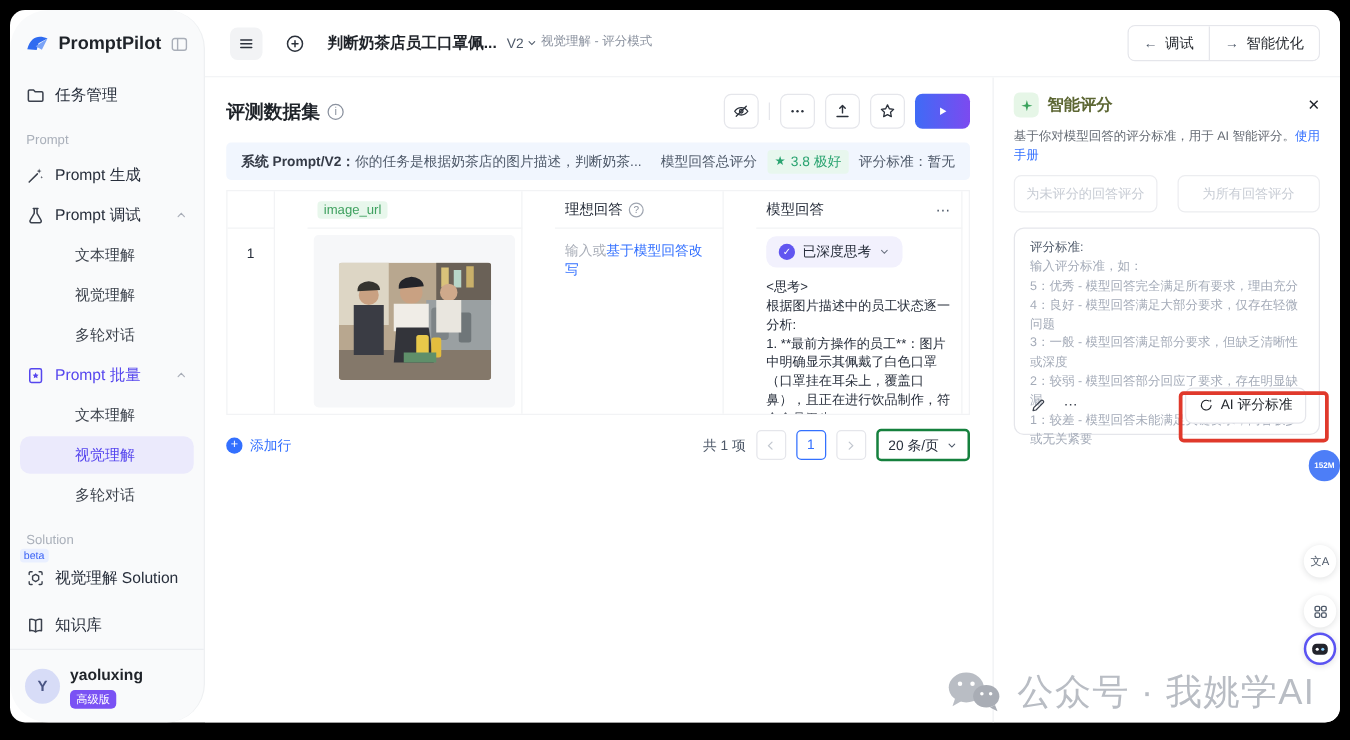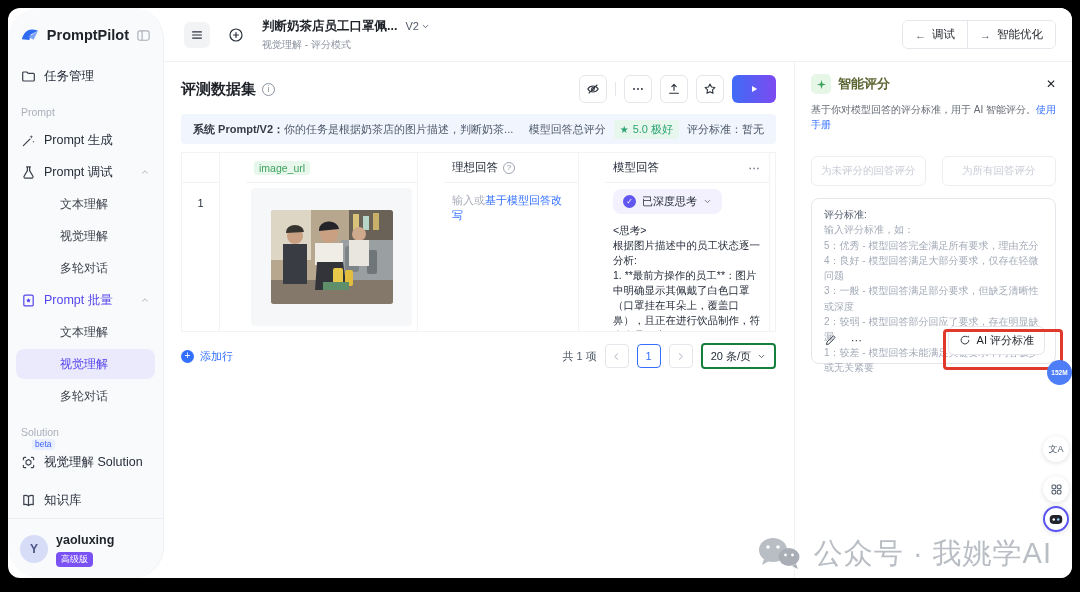--- a/index.html
+++ b/index.html
@@ -15,33 +15,33 @@
   .brand{font-size:14.5px;font-weight:bold;color:#1f2329;flex:1;}
   .collapse-ic{color:#a9aeb8;}
   .side-item{display:flex;align-items:center;gap:8px;height:32px;padding:0 13px;font-size:12.5px;color:#272e3b;cursor:pointer;}
   .side-item .ic{color:#3b414d;display:flex;}
   .side-item .chev{margin-left:auto;color:#a9aeb8;}
   .side-item.purple, .side-item.purple .ic{color:#5646ee;}
   .sec-label{font-size:10.5px;color:#aab0ba;padding:14px 13px 6px 13px;}
   .sub-item{display:flex;align-items:center;height:30px;padding-left:44px;font-size:12px;color:#3d434d;cursor:pointer;margin:1px 8px;border-radius:8px;}
   .sub-item.active{background:#ebeafc;color:#5646ee;}
   .solution-item{position:relative;margin-top:2px;}
-  .beta-badge{position:absolute;top:-7px;left:24px;font-size:8.5px;color:#3b62f5;background:#e9efff;border-radius:3px;padding:0 3px;line-height:11px;}
+  .beta-badge{position:absolute;top:-7px;left:8px;font-size:8.5px;color:#3b62f5;background:#e9efff;border-radius:3px;padding:0 3px;line-height:11px;}
   .side-spacer{flex:1;}
   .user-row{border-top:1px solid #eceef1;padding:11px 12px;display:flex;gap:8px;align-items:center;}
   .avatar{width:28px;height:28px;border-radius:50%;background:#d7dcf7;color:#4a5584;font-size:12px;font-weight:bold;display:flex;align-items:center;justify-content:center;}
   .user-name{font-size:12.5px;font-weight:bold;color:#1f2329;line-height:14px;}
   .plan-badge{display:inline-block;margin-top:3px;font-size:9px;color:#fff;background:#7a52f4;border-radius:4px;padding:1px 5px;}
 
   
   .right-side{flex:1;display:flex;flex-direction:column;min-width:0;}
   .topbar{height:54px;min-height:54px;border-bottom:1px solid #f0f1f3;display:flex;align-items:center;padding:0 16px 0 20px;gap:13px;background:#fff;}
   .icon-btn{width:26px;height:26px;border-radius:6px;display:flex;align-items:center;justify-content:center;color:#2b313b;cursor:pointer;}
   .icon-btn.soft{background:#f2f3f5;}
-  .tb-title-wrap{display:flex;flex-direction:column;gap:3px;}
+  .tb-title-wrap{display:flex;flex-direction:row;gap:3px;}
   .tb-title-line{display:flex;align-items:center;gap:8px;}
   .tb-title{font-size:12.5px;font-weight:bold;color:#1f2329;}
   .tb-version{font-size:11px;color:#4e5969;display:flex;align-items:center;gap:2px;}
   .tb-subtitle{font-size:10px;color:#8a919e;}
   .tb-right{margin-left:auto;display:flex;border:1px solid #e5e6eb;border-radius:6px;overflow:hidden;}
   .tb-btn{display:flex;align-items:center;gap:6px;padding:6px 12px;font-size:11.5px;color:#1f2329;background:#fff;cursor:pointer;}
   .tb-btn + .tb-btn{border-left:1px solid #e5e6eb;}
   .arrow-g{color:#4e5969;font-size:11px;}
 
   .body-row{flex:1;display:flex;min-height:0;}
@@ -100,21 +100,21 @@
   .pg-btn.cur{border-color:#3370ff;color:#3370ff;font-size:11px;}
   .page-size{height:26px;border:2px solid #15803d;border-radius:4px;background:#fff;display:flex;align-items:center;gap:6px;padding:0 8px;color:#272e3b;cursor:pointer;}
 
   
   .panel{flex:1;border-left:1px solid #f0f1f3;padding:12px 16px;position:relative;background:#fff;}
   .panel-head{display:flex;align-items:center;gap:7px;}
   .panel-ic{width:20px;height:20px;border-radius:5px;background:#e6f6e7;display:flex;align-items:center;justify-content:center;}
   .panel-title{font-size:13px;font-weight:bold;color:#5c6633;flex:1;}
   .close-x{font-size:12px;color:#1f2329;cursor:pointer;font-weight:bold;}
   .panel-desc{margin-top:8px;font-size:10px;color:#646a73;line-height:15px;}
-  .panel-btns{margin-top:24px;display:grid;grid-template-columns:1fr 1fr;gap:16px;}
+  .panel-btns{margin-top:8px;display:grid;grid-template-columns:1fr 1fr;gap:16px;}
   .dis-btn{height:30px;border:1px solid #ecedf0;border-radius:6px;background:#fff;color:#c7ccd4;font-size:10.5px;display:flex;align-items:center;justify-content:center;}
   .criteria-box{position:relative;margin-top:12px;height:166px;border:1px solid #e5e6eb;border-radius:8px;padding:8px 12px;font-size:10px;line-height:15.3px;}
   .crit-label{color:#4e5969;}
   .crit-ph{color:#a4abb8;}
   .box-actions{position:absolute;left:12px;right:10px;bottom:8px;display:flex;align-items:center;gap:14px;color:#3b414d;}
   .dots{color:#3b414d;letter-spacing:1px;font-size:11px;cursor:pointer;}
   .ai-btn{margin-left:auto;display:flex;align-items:center;gap:6px;border:1px solid #e5e6eb;border-radius:6px;background:#fff;padding:6px 10px;font-size:11px;color:#1f2329;cursor:pointer;}
   .red-annotation{position:absolute;right:-8px;bottom:-7px;width:120px;height:41px;border:3px solid #e0392b;border-radius:4px;pointer-events:none;}
 
   
@@ -319,21 +319,21 @@
           </span>
         </div>
 
         <div class="info-bar">
           <span class="info-label">系统 Prompt/V2：</span>
           <span class="info-text">你的任务是根据奶茶店的图片描述，判断奶茶...</span>
           <span class="info-right">
             <span>模型回答总评分</span>
             <span class="score-badge">
               <span class="star-g">★</span>
-              <span>5.0 极好</span>
+              <span>3.8 极好</span>
             </span>
             <span>评分标准：暂无</span>
           </span>
         </div>
 
         <div class="tbl">
           <div class="t-row t-head">
             <div class="t-cell"></div>
             <div class="t-cell">
               <span class="tag-green">image_url</span>

